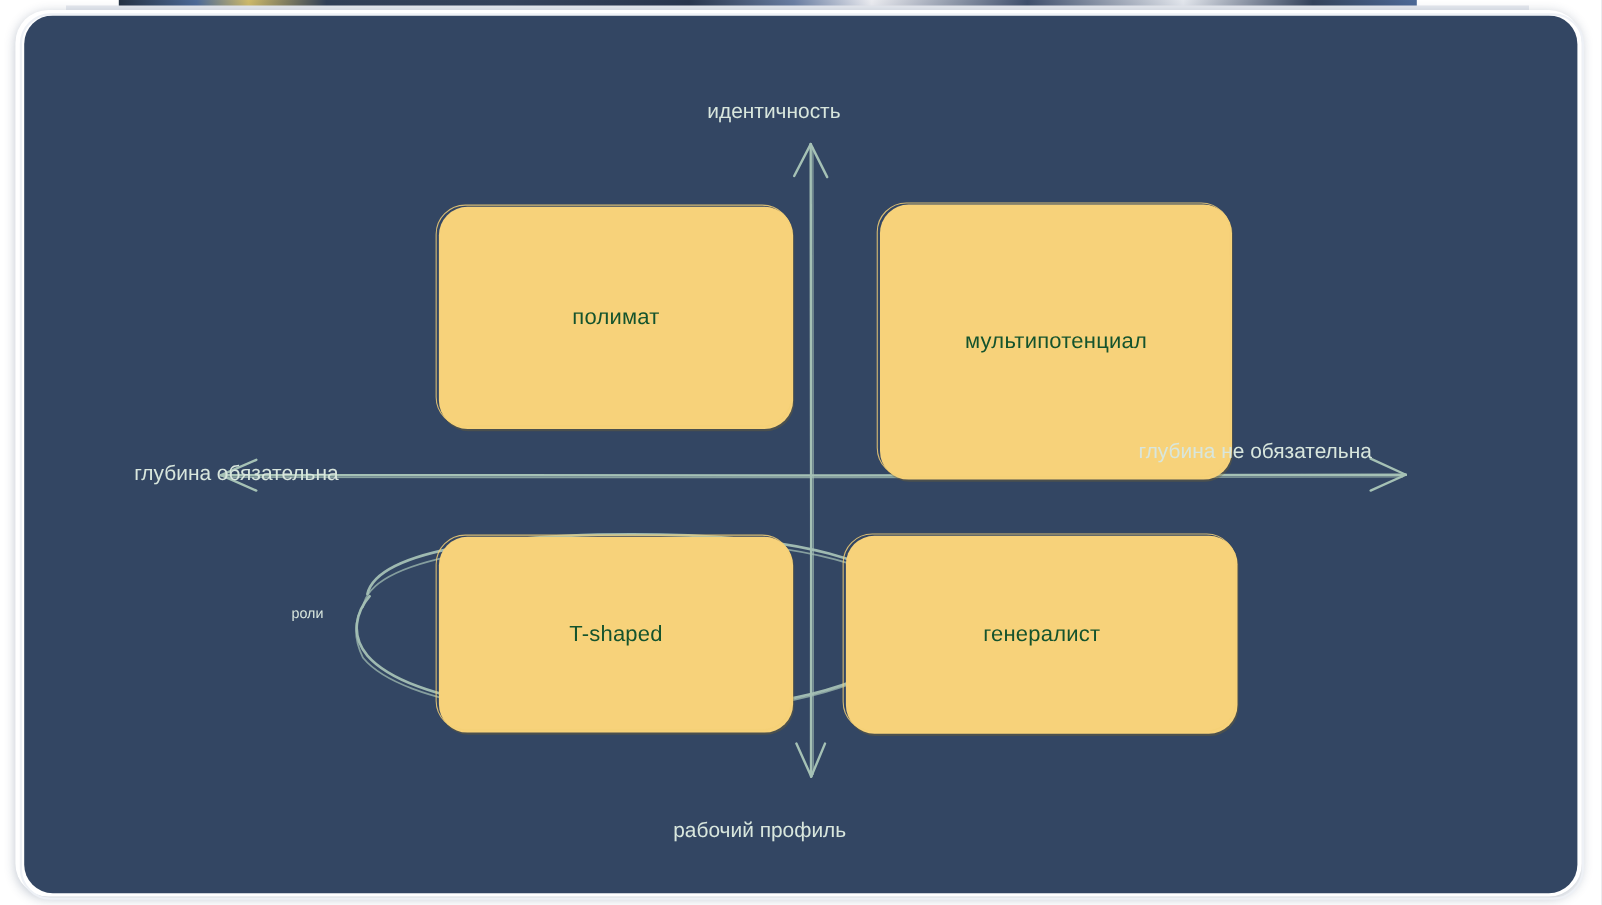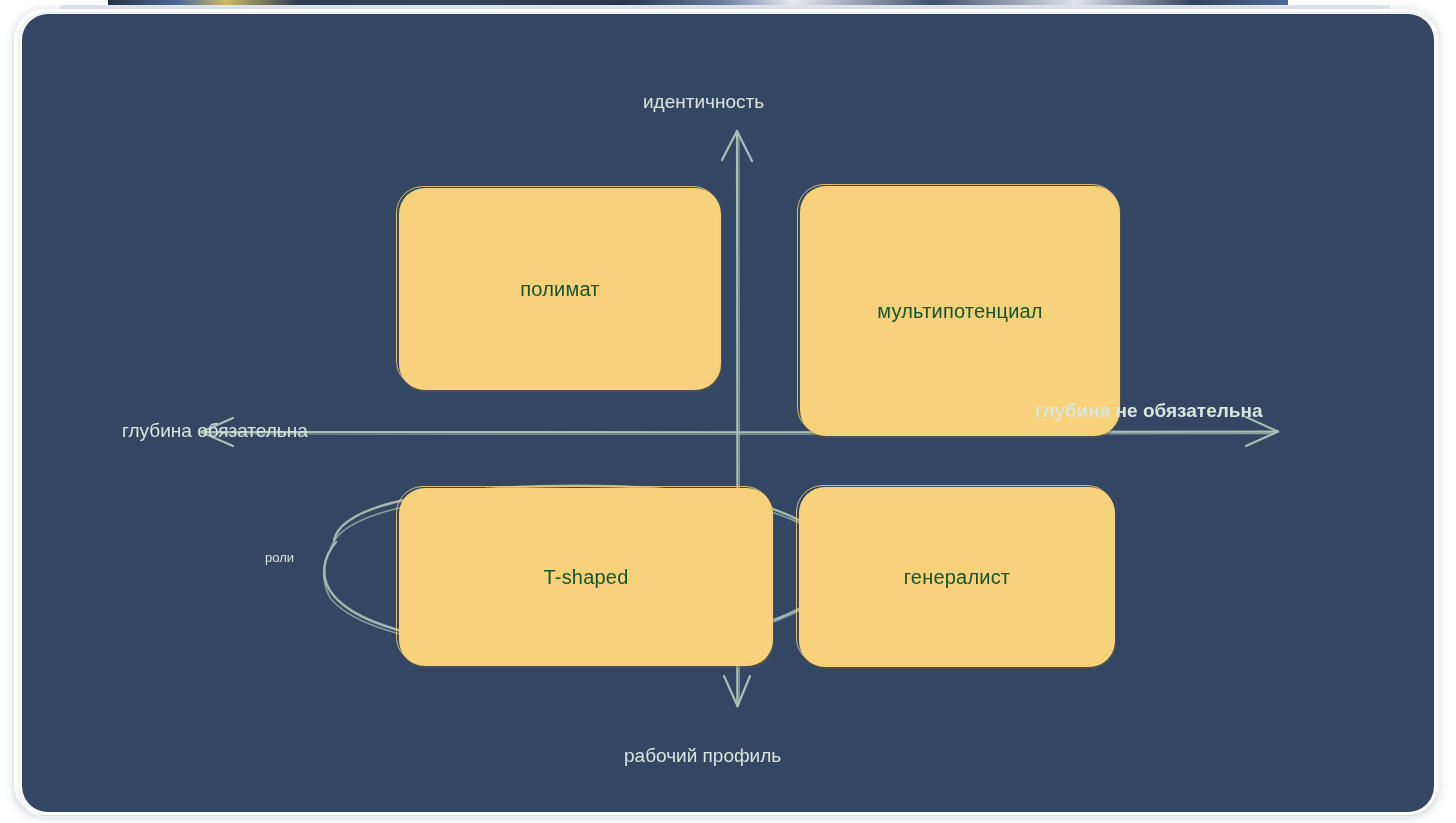--- a/index.html
+++ b/index.html
@@ -109,35 +109,35 @@
     top: -2px;
     right: 1px;
     bottom: 2px;
     border: 1.4px solid rgba(245,208,118,0.85);
     border-radius: 27px;
     pointer-events: none;
   }
 
   #box-polymath    { left: 377px; top: 174px; width: 322px; height: 202px; }
   #box-multipot    { left: 778px; top: 172px; width: 320px; height: 250px; }
-  #box-tshaped     { left: 377px; top: 474px; width: 374px; height: 178px; }
-  #box-generalist  { left: 777px; top: 473px; width: 316px; height: 180px; }
+  #box-tshaped     { left: 377px; top: 474px; width: 322px; height: 178px; }
+  #box-generalist  { left: 747px; top: 473px; width: 356px; height: 180px; }
 
   
   .axis-label {
     position: absolute;
     color: #d8e6dd;
     font-size: 19px;
     white-space: nowrap;
     text-align: right;
   }
   #label-identity   { left: 621px; top: 77px; }
-  #label-workprofile{ left: 590px; top: 731px; margin-left: 12px; }
+  #label-workprofile{ left: 590px; top: 731px; }
   #label-depth-req  { left: 100px; top: 386px; margin-top: 20px; }
-  #label-depth-opt  { left: 1013px; top: 386px; font-weight: bold; }
+  #label-depth-opt  { left: 1013px; top: 386px; }
   #label-roles      { left: 243px; top: 536px; font-size: 13px; }
 </style>
 </head>
 <body>
 
 <div id="root">
 
   <div class="bg-sliver"></div>
   <div class="bg-sliver2"></div>
 

